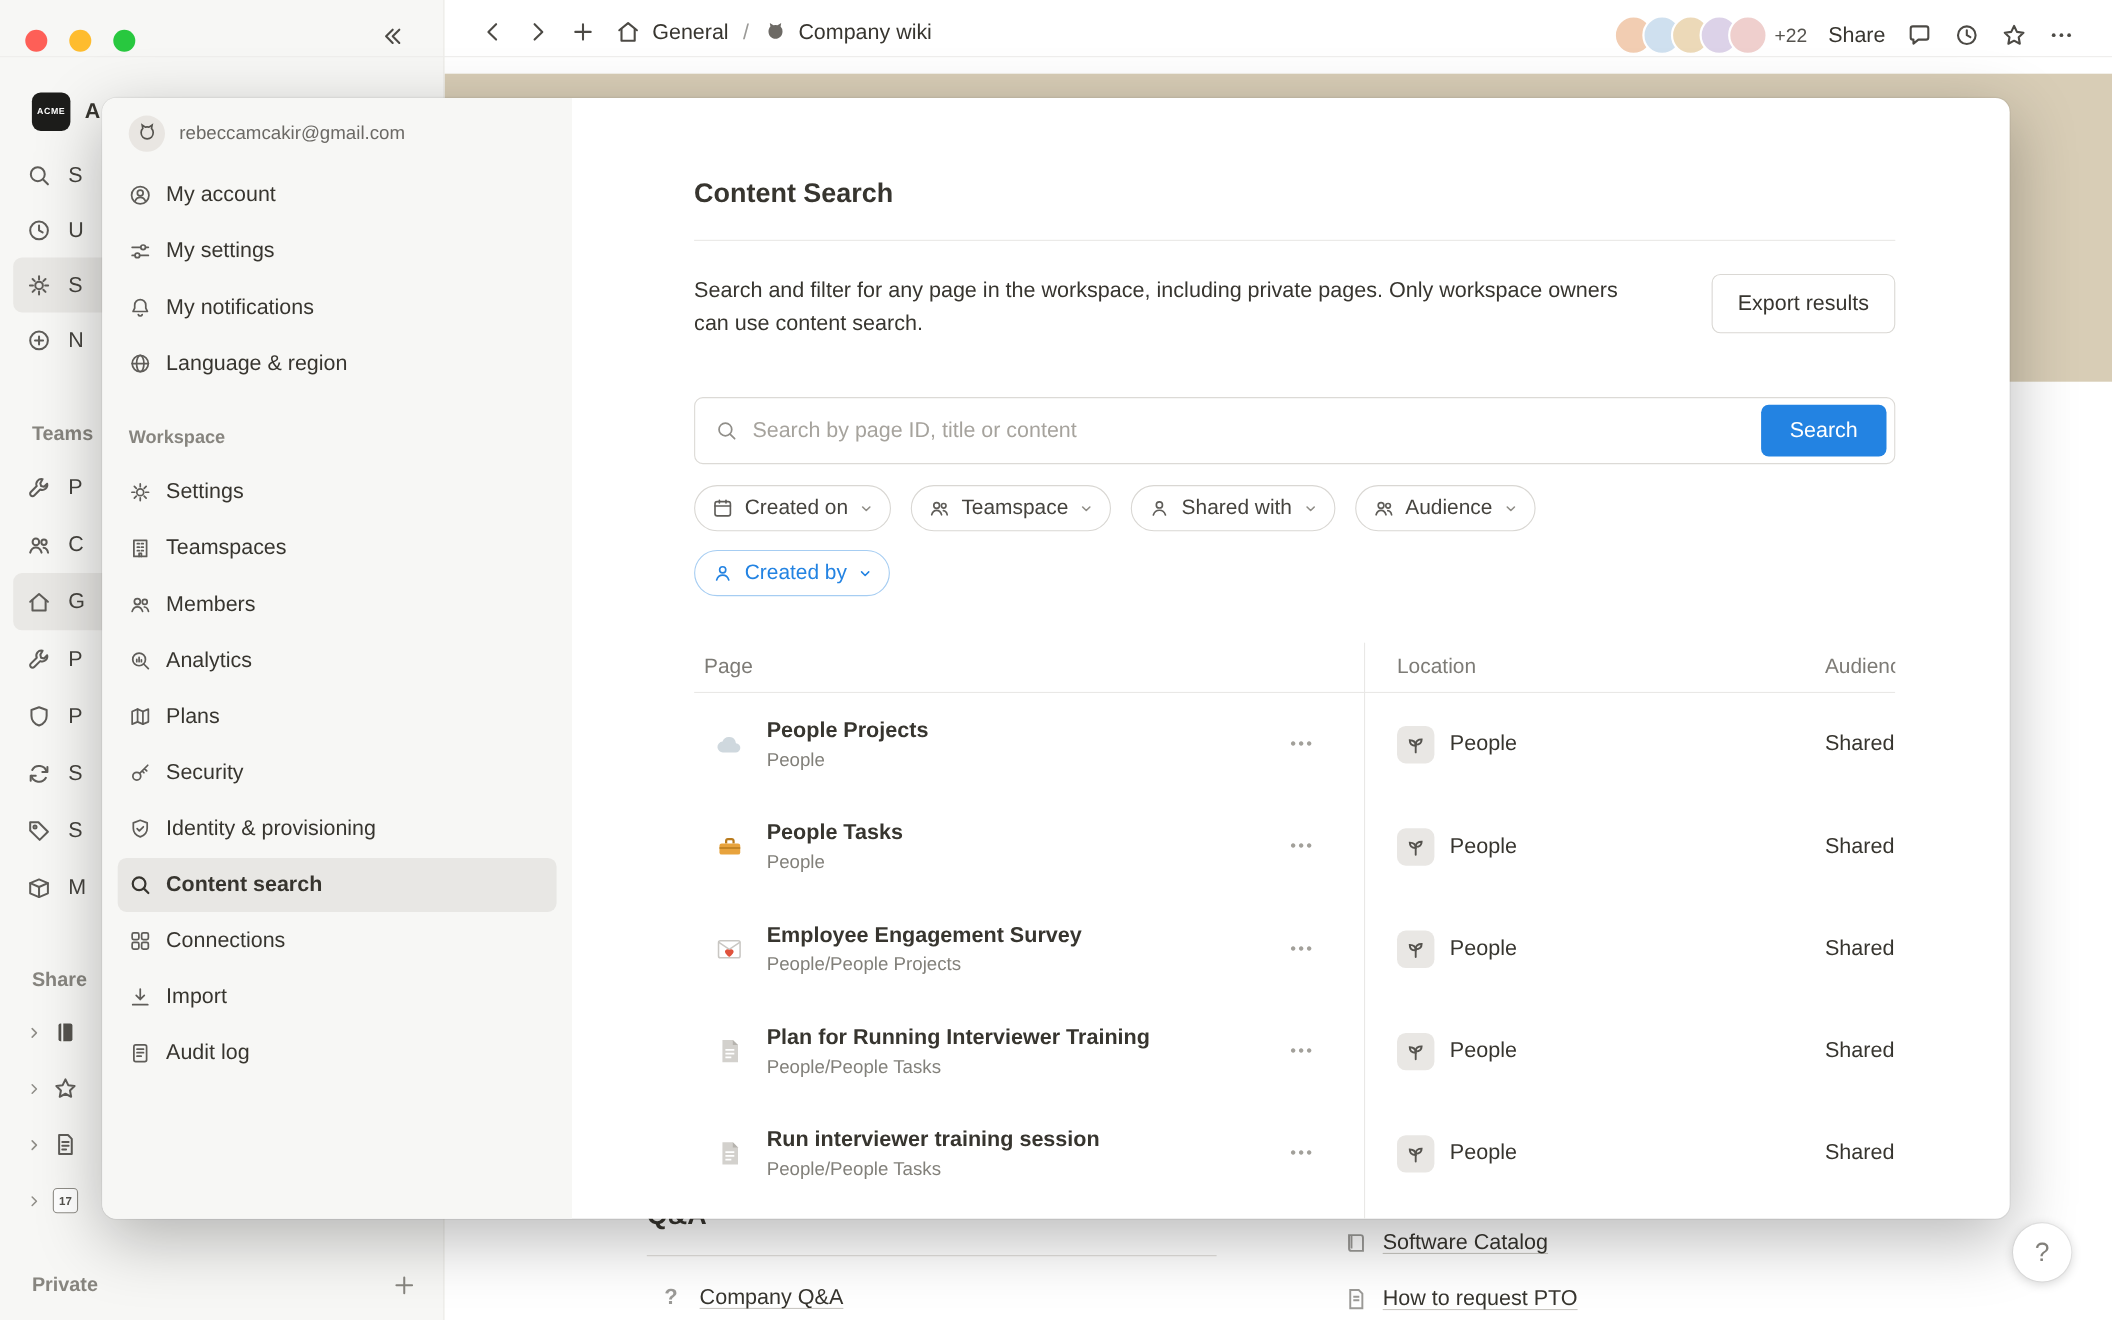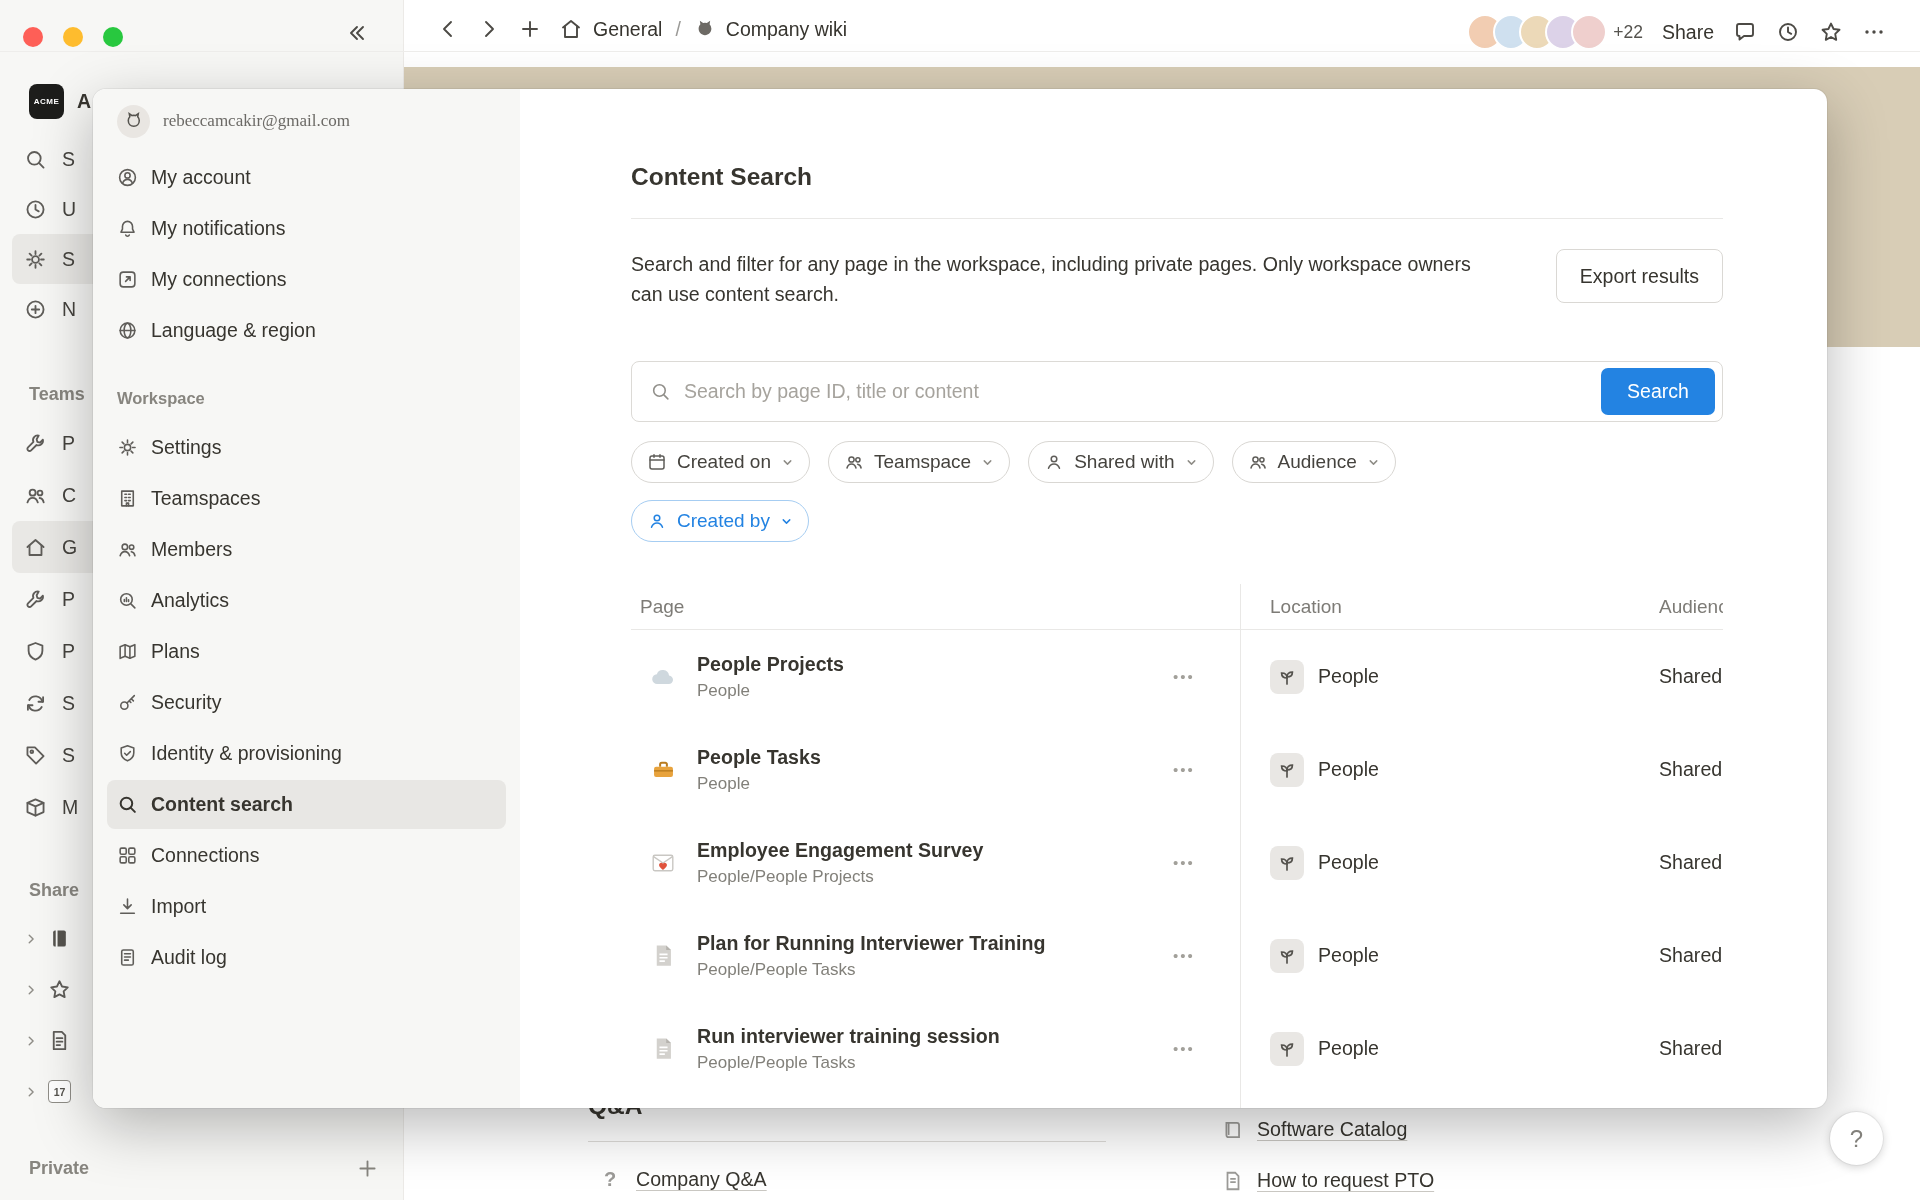--- a/index.html
+++ b/index.html
@@ -67,21 +67,21 @@
     margin:30px 24px 0 29px; height:42px; font-size:18px; font-weight:700; color:#87857f; }
 
   
   .modal { position:absolute; left:93px; top:89px; width:1734px; height:1019px; background:#fff;
     border-radius:13px; box-shadow:0 0 0 1px rgba(0,0,0,.05), 0 18px 60px rgba(0,0,0,.28);
     z-index:20; display:flex; overflow:hidden; }
   .mnav { width:427px; flex:none; background:#f7f7f5; padding:14px 14px 0; }
   .acct { display:flex; align-items:center; gap:13px; padding:0 10px; height:36px; margin-bottom:14px; }
   .acct-av { width:33px; height:33px; border-radius:50%; background:#e9e6e2; display:flex;
     align-items:center; justify-content:center; flex:none; }
-  .acct-email { font-size:17px; color:#6b6965;font-family:Liberation Serif, serif; }
+  .acct-email { font-size:17px; color:#6b6965; }
   .icn { width:21px; height:21px; stroke:#5f5d59; fill:none; stroke-width:1.5;
     stroke-linecap:round; stroke-linejoin:round; flex:none; }
   .nav-item { height:49px; border-radius:8px; display:flex; align-items:center; gap:13px;
     padding:0 10px; font-size:19.5px; color:#37352f; margin-bottom:2px; }
   .nav-item.active { background:#e8e7e4; font-weight:700; }
   .nav-item.active .icn { stroke:#37352f; stroke-width:1.9; }
   .ws-header { margin:34px 0 15px; padding:0 10px; font-size:16.5px; font-weight:600; color:#87857f; }
 
   .mmain { flex:1; padding:74px 104px 0 111px; position:relative; }
   .m-title { font-size:24.5px; font-weight:700; }
@@ -365,31 +365,32 @@
       <div class="nav-item">
         <svg class="icn" viewBox="0 0 20 20">
             <circle cx="10" cy="10" r="7.5"></circle>
             <circle cx="10" cy="8" r="2.5"></circle>
             <path d="M5.4 15.2c1-2.4 2.7-3.4 4.6-3.4s3.6 1 4.6 3.4"></path>
           </svg>
         <span>My account</span>
       </div>
       <div class="nav-item">
         <svg class="icn" viewBox="0 0 20 20">
+            <path d="M3 6.5h14M3 13.5h14"></path>
+            <circle cx="12.5" cy="6.5" r="2" fill="#f7f7f5"></circle>
+            <circle cx="7.5" cy="13.5" r="2" fill="#f7f7f5"></circle>
+          </svg>
+        <span>My settings</span>
+      </div>
+      <div class="nav-item">
+        <svg class="icn" viewBox="0 0 20 20">
             <path d="M10 3.2a4.8 4.8 0 0 1 4.8 4.8v2.6l1.4 2.9H3.8l1.4-2.9V8A4.8 4.8 0 0 1 10 3.2z"></path>
             <path d="M8.3 16.2a1.8 1.8 0 0 0 3.4 0"></path>
           </svg>
         <span>My notifications</span>
-      </div>
-      <div class="nav-item">
-        <svg class="icn" viewBox="0 0 20 20">
-            <rect x="3" y="3" width="14" height="14" rx="3"></rect>
-            <path d="M8.2 11.8 12.5 7.5M9 7.5h3.5V11"></path>
-          </svg>
-        <span>My connections</span>
       </div>
       <div class="nav-item">
         <svg class="icn" viewBox="0 0 20 20">
             <circle cx="10" cy="10" r="7"></circle>
             <ellipse cx="10" cy="10" rx="3.2" ry="7"></ellipse>
             <path d="M3 10h14"></path>
           </svg>
         <span>Language &amp; region</span>
       </div>
 

